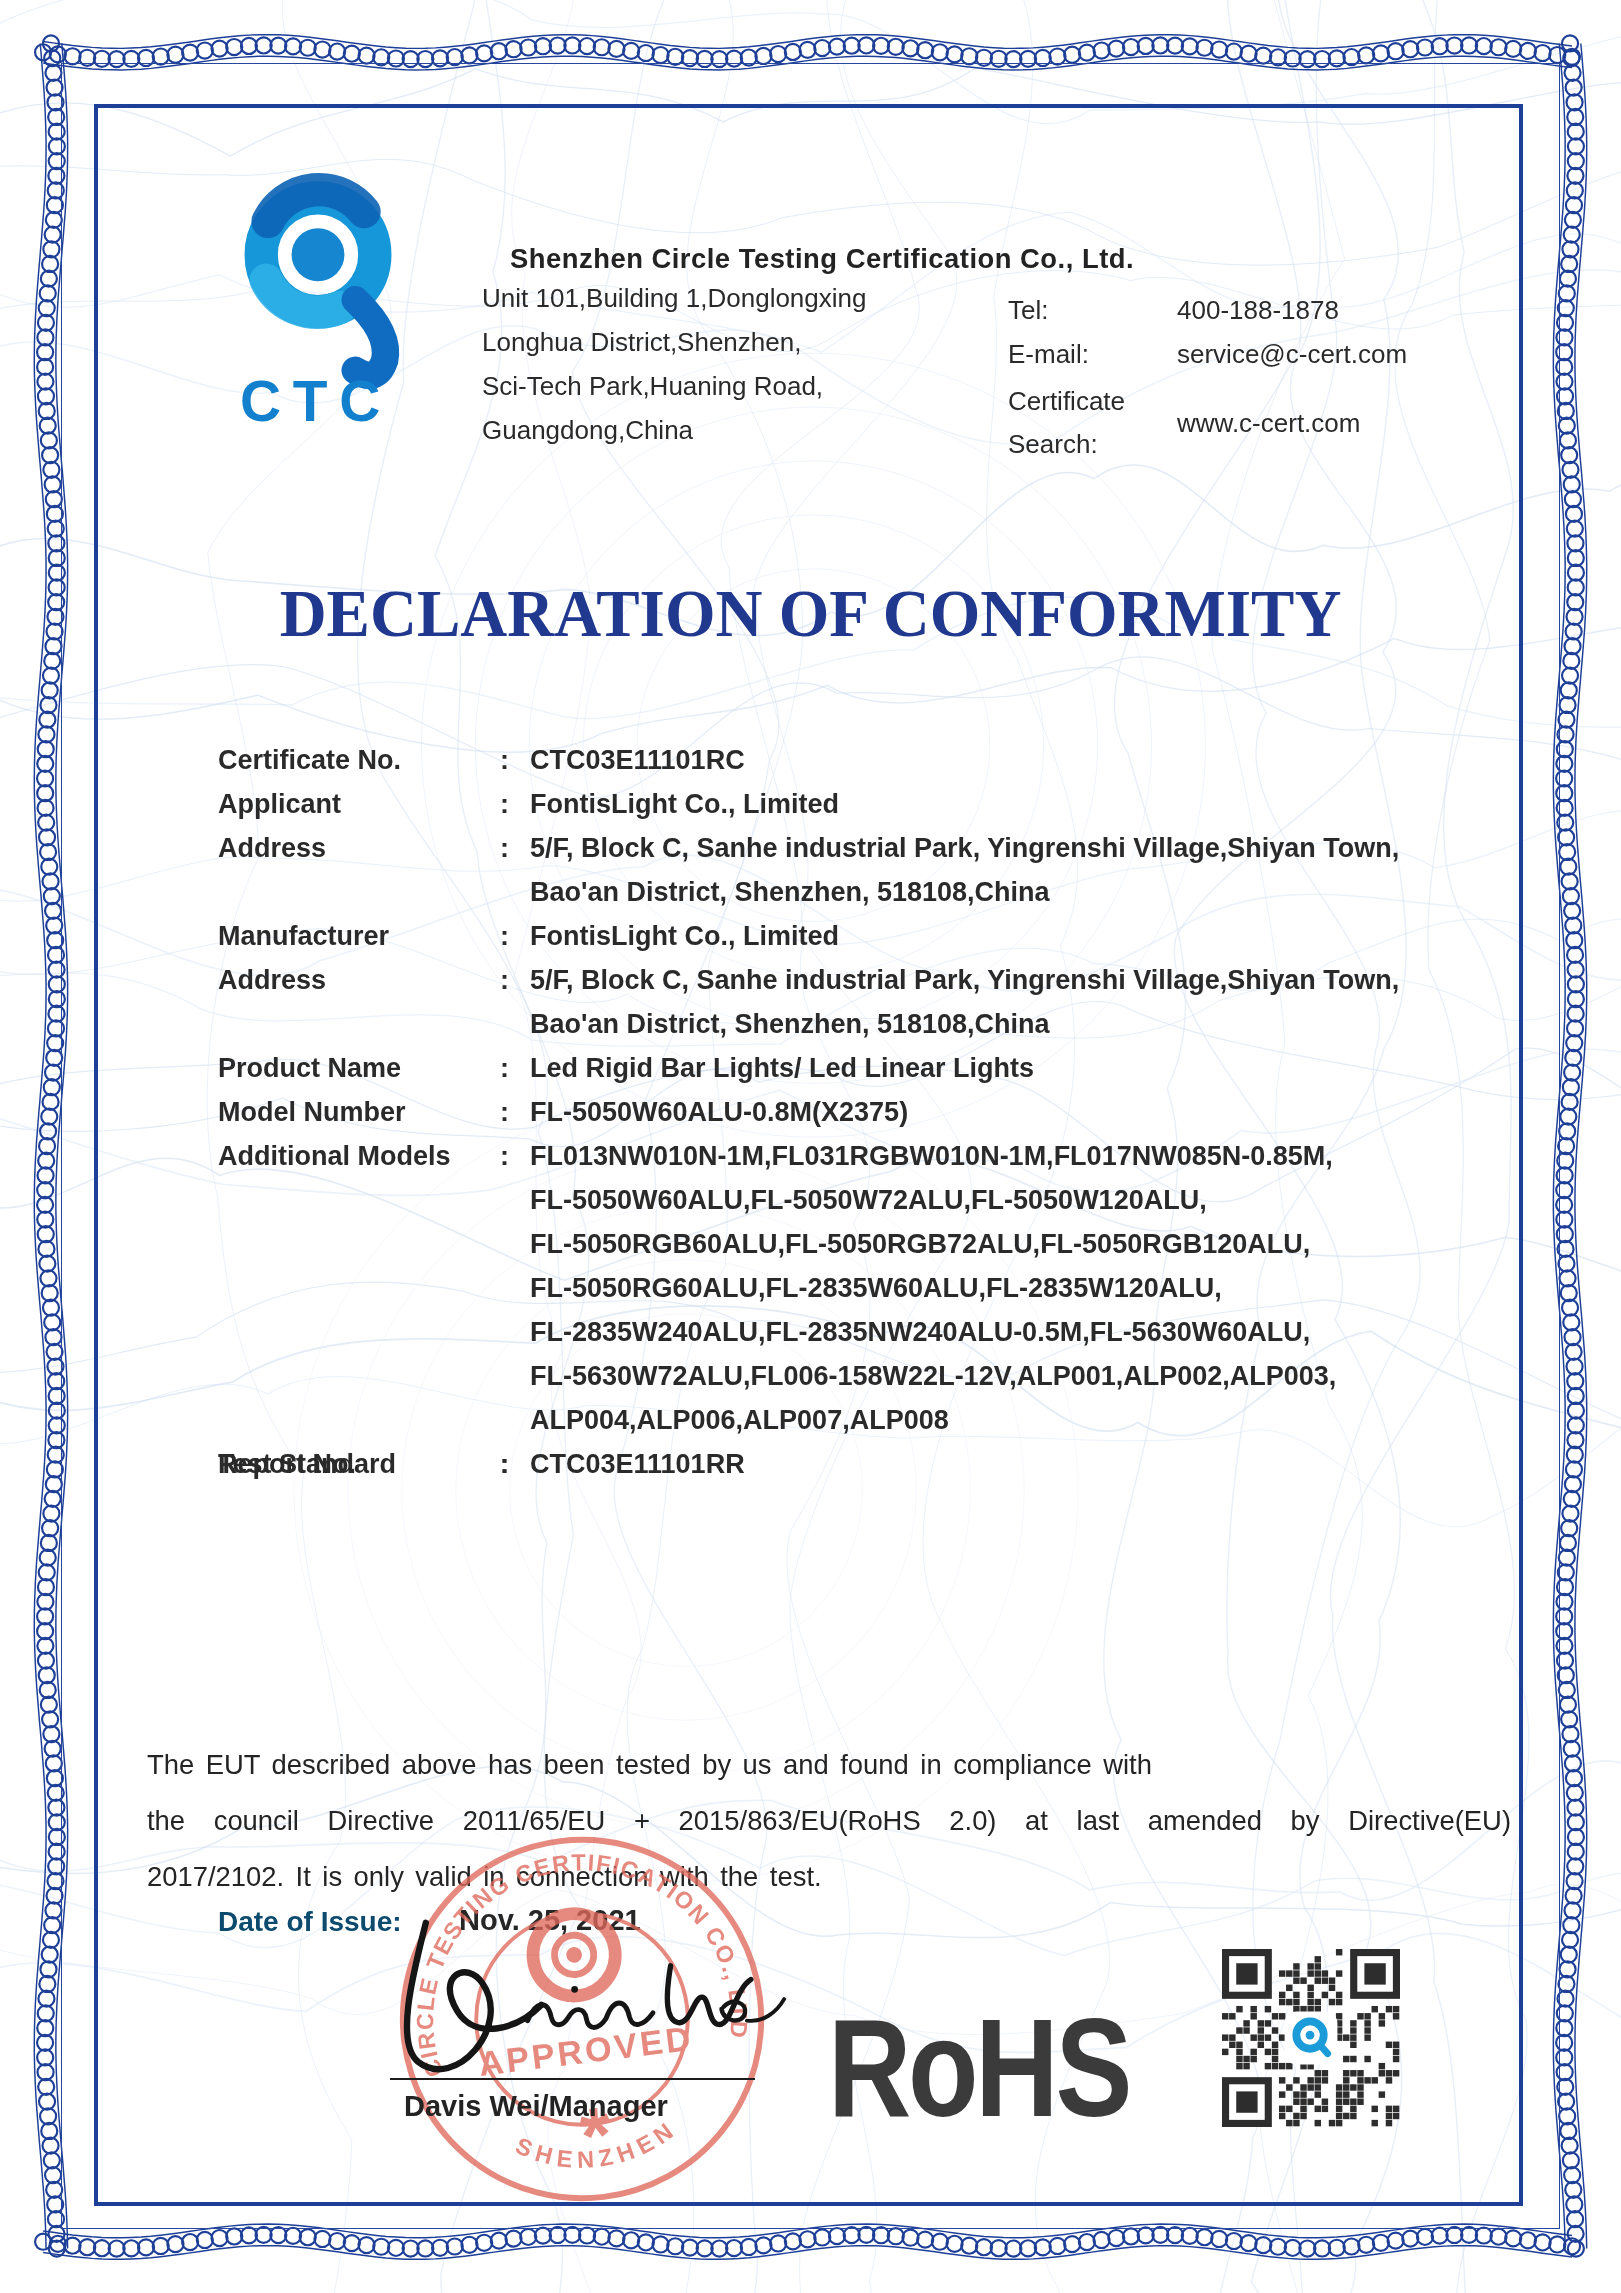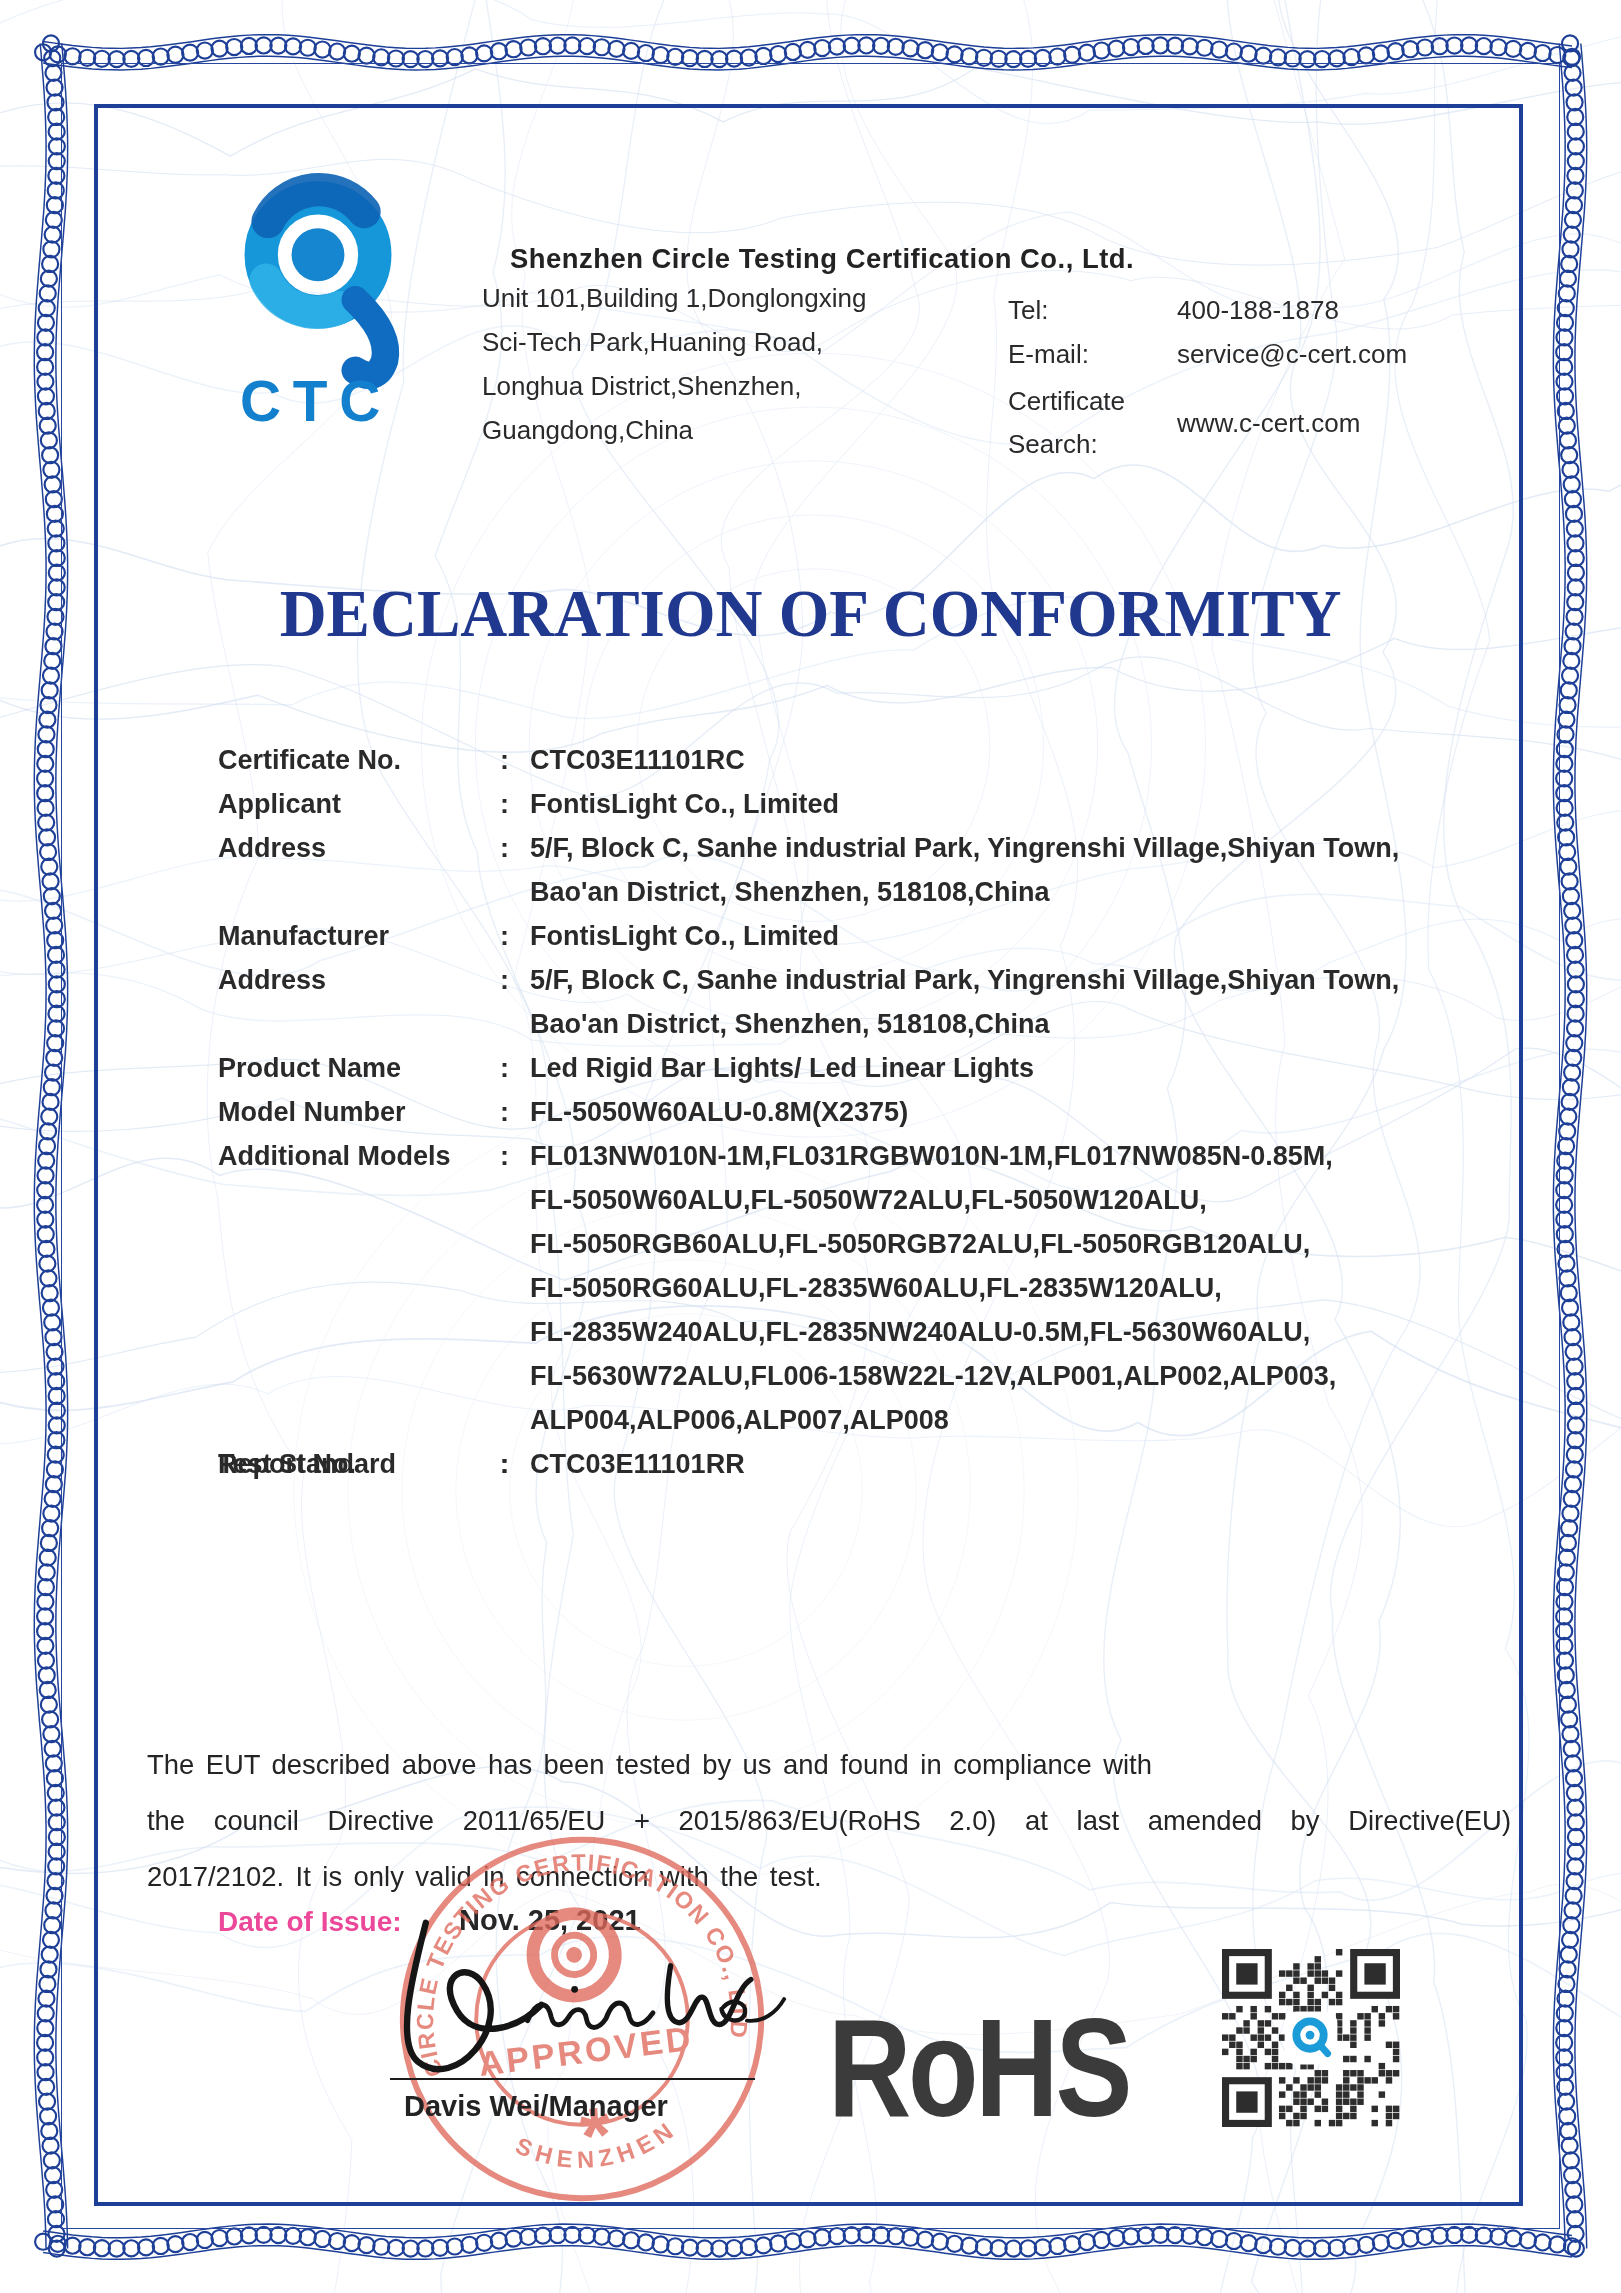--- a/index.html
+++ b/index.html
@@ -32,21 +32,21 @@
   .field{position:relative;}
   .f-label{position:absolute;left:0;top:0;height:44px;line-height:44px;white-space:nowrap;}
   .f-colon{position:absolute;left:282px;top:0;height:44px;line-height:44px;}
   .f-values{margin-left:312px;}
   .v-line{height:44px;line-height:44px;white-space:nowrap;}
   
   #statement{left:147px;top:1737px;width:1364px;font-size:27.4px;line-height:56px;
              word-spacing:3.9px;color:#242424;}
   #statement .just{text-align:justify;text-align-last:justify;word-spacing:2px;}
   
-  #issue-label{left:218px;top:1906px;font-size:28px;font-weight:700;color:#ec4899;}
+  #issue-label{left:218px;top:1906px;font-size:28px;font-weight:700;color:#0c4a6e;}
   #issue-value{left:459px;top:1904px;font-size:29px;font-weight:700;color:#262626;}
   #stamp{left:394px;top:1825px;width:376px;height:388px;z-index:3;}
   #signature{left:365px;top:1911px;width:431px;height:186px;z-index:5;}
   #signature-line{left:390px;top:2078px;width:365px;height:0;border-bottom:2.5px solid #1c1c1c;z-index:5;}
   #signer-name{left:404px;top:2090px;font-size:29px;font-weight:700;color:#232323;z-index:5;}
   
   #rohs-mark{left:828px;top:1988px;font-size:139px;font-weight:700;letter-spacing:-3.9px;
              color:#3b3b3b;transform:scaleX(.83);transform-origin:left top;z-index:2;}
   #qr{left:1222px;top:1949px;width:178px;height:178px;z-index:2;}
 </style>
@@ -641,22 +641,22 @@
       <path d="M 45,140 A 58,58 0 0 0 120,168" fill="none" stroke="#2fb0e8" stroke-width="34" stroke-linecap="round" opacity="0.85"></path>
       <circle cx="98" cy="114" r="27" fill="#1586cf"></circle>
       <path d="M136,160 Q172,194 166,222 Q158,246 136,232" fill="none" stroke="#0f6cc0" stroke-width="28" stroke-linecap="round"></path>
     </g>
     <text x="96" y="284" text-anchor="middle" font-family="Liberation Sans,sans-serif" font-size="58" font-weight="bold" letter-spacing="12" fill="#1280cc">CTC</text>
   </svg>
 
   <div id="company-name" class="abs">Shenzhen Circle Testing Certification Co., Ltd.</div>
   <div id="company-address" class="abs">
       <div>Unit 101,Building 1,Donglongxing</div>
+      <div>Longhua District,Shenzhen,</div>
       <div>Sci-Tech Park,Huaning Road,</div>
-      <div>Longhua District,Shenzhen,</div>
       <div>Guangdong,China</div>
     </div>
   <div id="contacts" class="abs">
       <div class="c-row c-row1">
         <div class="c-label">
           <div>Tel:</div>
         </div>
         <div class="c-value">400-188-1878</div>
       </div>
       <div class="c-row c-row2">

